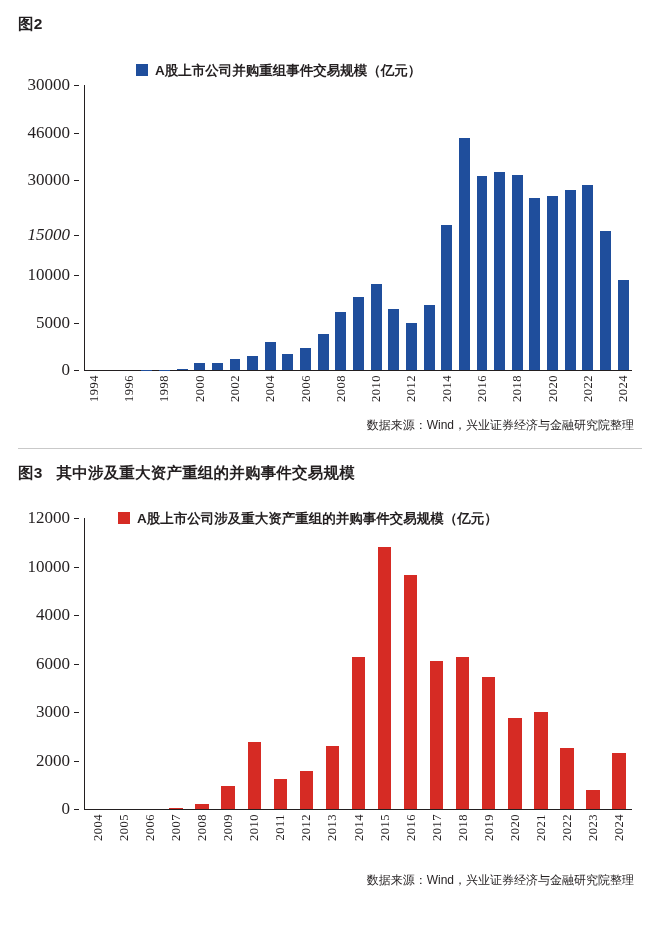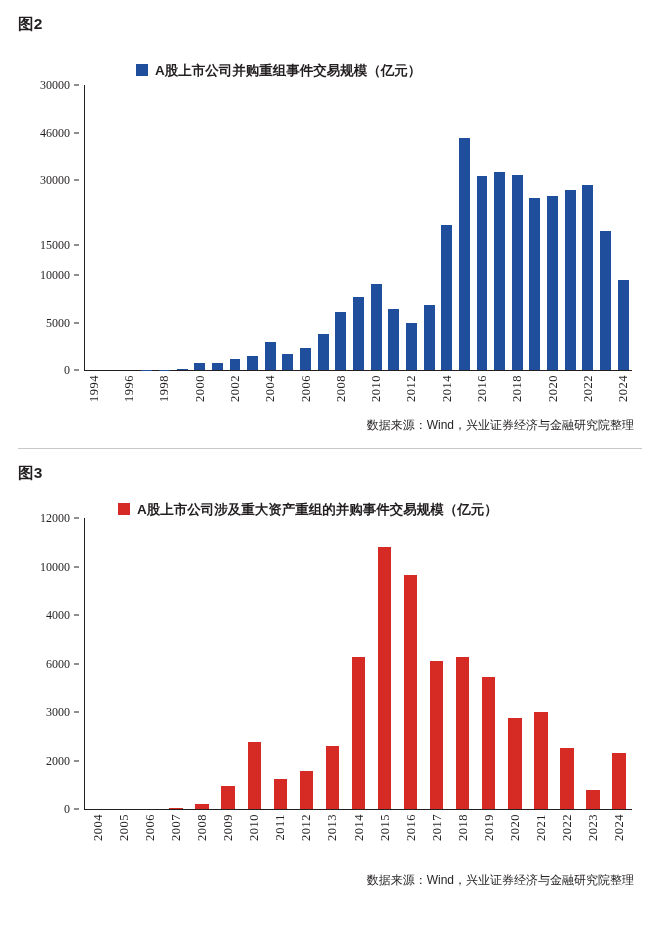--- a/index.html
+++ b/index.html
@@ -69,21 +69,21 @@
     left: 66px;
     top: 28px;
     width: 548px;
     height: 292px;
   }
   .ytick {
     position: absolute;
     right: 100%;
     transform: translateY(-50%);
     padding-right: 6px;
-    font-size: 12px;
+    font-size: 17px;
     white-space: nowrap;
     font-family: "Liberation Serif", serif;
   }
   .ytick .dash {
     display: inline-block;
     width: 5px;
     border-top: 1.4px solid #231f20;
     vertical-align: middle;
     margin-left: 4px;
     margin-bottom: 1px;
@@ -128,21 +128,21 @@
   .legend .swatch {
     width: 12px;
     height: 12px;
     flex: 0 0 auto;
     margin-top: 3px;
   }
   .legend .ltext {
     max-width: 470px;
   }
   .chart2 .legend { left: 118px; top: 20px; }
-  .chart3 .legend { left: 100px; top: 10px; }
+  .chart3 .legend { left: 100px; top: 19px; }
 
   .source {
     text-align: right;
     font-size: 12px;
     padding-right: 8px;
     padding-top: 4px;
     color: #231f20;
   }
   .divider {
     border: none;
@@ -213,34 +213,35 @@
             <div class="xlab" style="left: 354.726px;">2014</div>
             <div class="xlab" style="left: 390.016px;">2016</div>
             <div class="xlab" style="left: 425.306px;">2018</div>
             <div class="xlab" style="left: 460.597px;">2020</div>
             <div class="xlab" style="left: 495.887px;">2022</div>
             <div class="xlab" style="left: 531.177px;">2024</div>
           </div>
       <div class="ytick" style="top: 285px;"><span>0</span><span class="dash"></span></div>
           <div class="ytick" style="top: 237.5px;"><span>5000</span><span class="dash"></span></div>
           <div class="ytick" style="top: 190px;"><span>10000</span><span class="dash"></span></div>
-          <div class="ytick" style="top: 160px;"><span>15000</span><span class="dash"></span></div>
+          <div class="ytick" style="top: 150px; font-style: italic;"><span>15000</span><span class="dash"></span></div>
           <div class="ytick" style="top: 95px;"><span>30000</span><span class="dash"></span></div>
           <div class="ytick" style="top: 47.5px;"><span>46000</span><span class="dash"></span></div>
           <div class="ytick" style="top: 0px;"><span>30000</span><span class="dash"></span></div>
         </div>
     </div>
 
     <div class="source">数据来源：Wind，兴业证券经济与金融研究院整理</div>
     <hr class="divider">
   </div>
 
   <div class="figure-block">
     <div class="fig-title">
       <span class="fig-num">图3</span>
+      <span class="fig-text">其中涉及重大资产重组的并购事件交易规模</span>
     </div>
 
     <div class="chart-area chart3">
       <div class="legend">
         <span class="swatch" id="f3-swatch" style="background: rgb(214, 43, 36);"></span>
         <span class="ltext">A股上市公司涉及重大资产重组的并购事件交易规模（亿元）</span>
       </div>
       <div class="plot" id="plot3">
         <div class="bars" id="bars3">
             <div class="bar" style="background: rgb(214, 43, 36); left: 6.25143px; width: 13.5448px; height: 0px;"></div>

